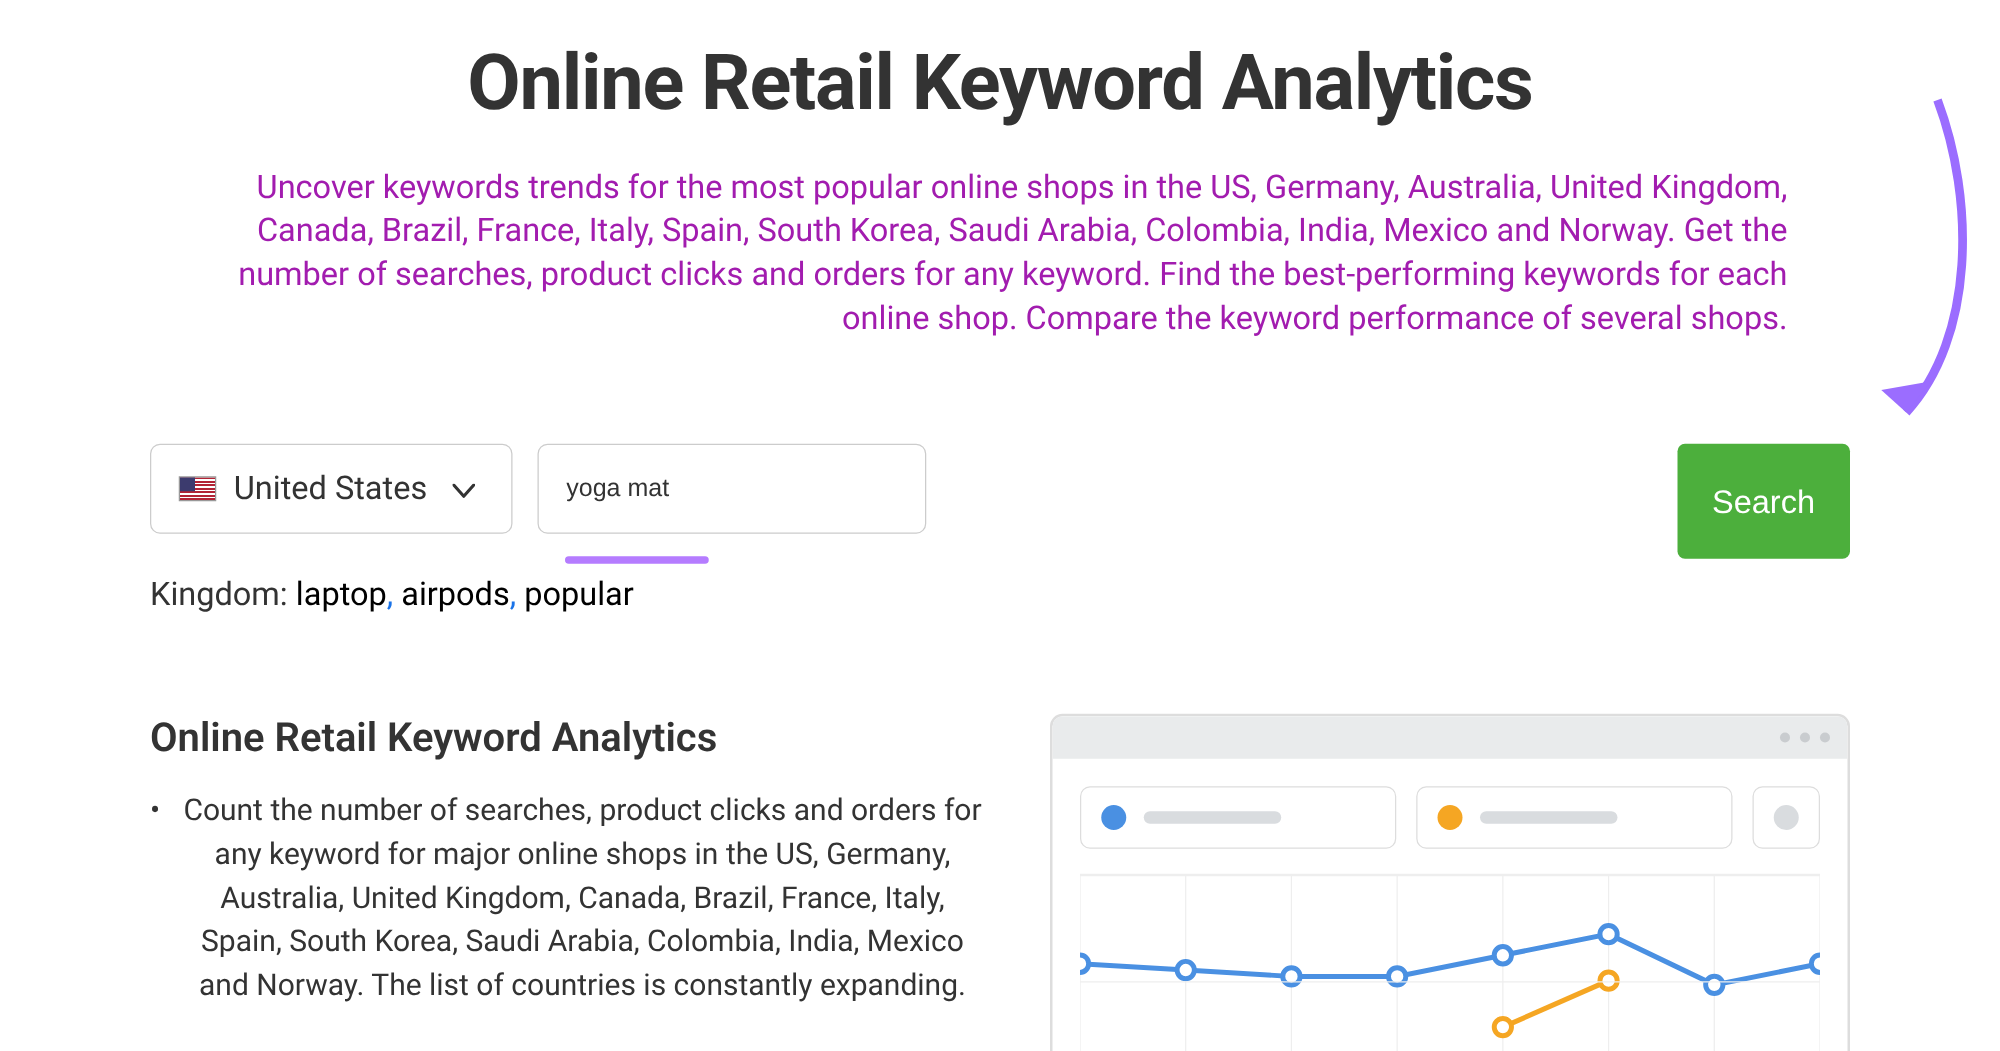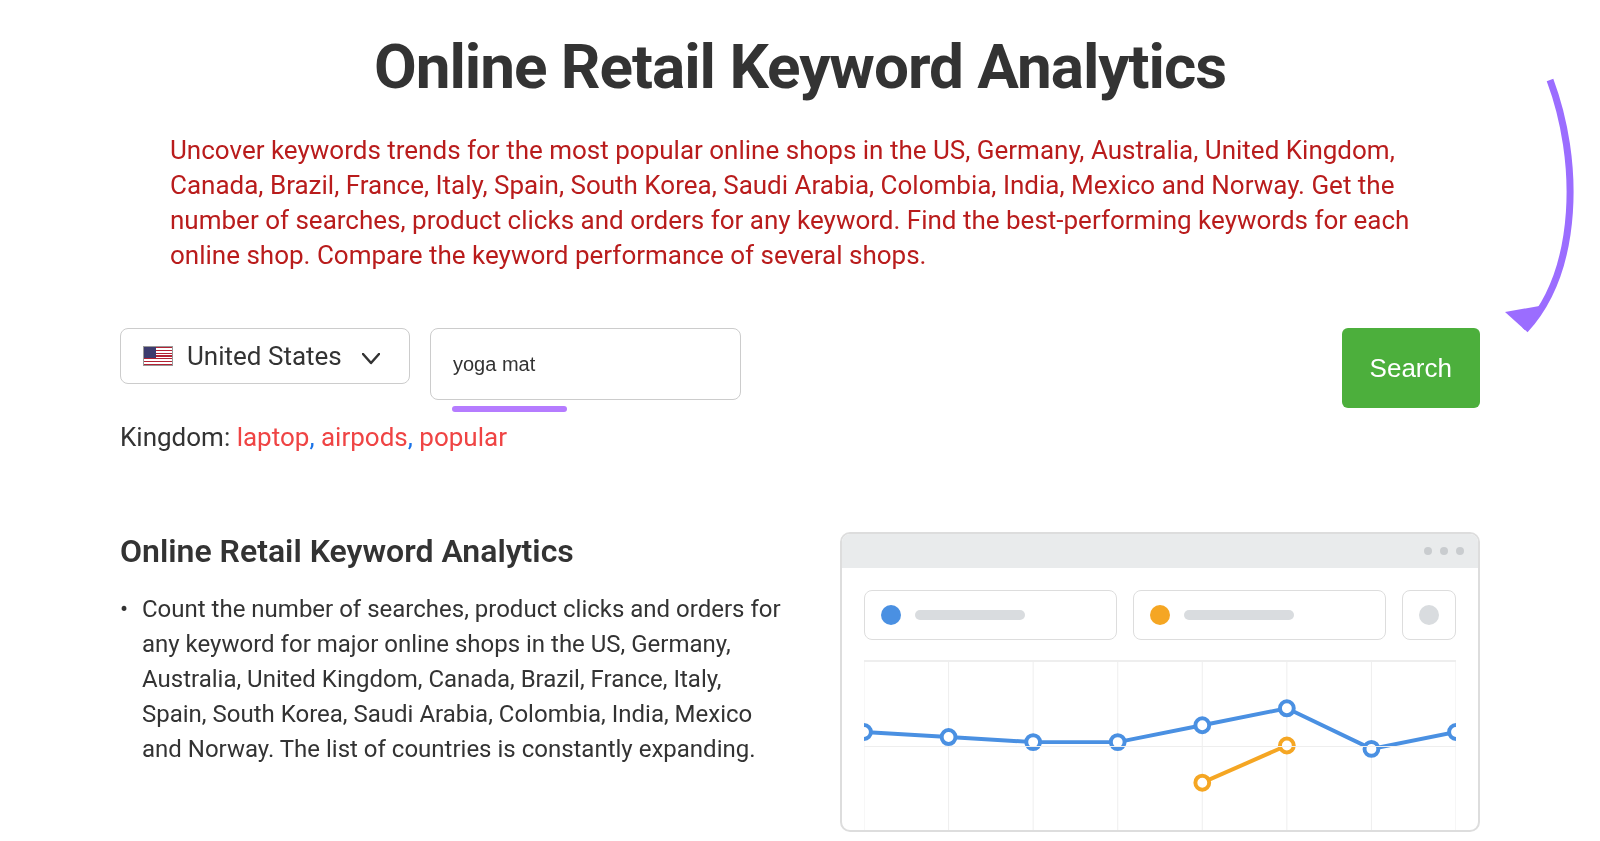--- a/index.html
+++ b/index.html
@@ -22,39 +22,39 @@
     font-weight: 700;
     text-align: center;
     color: #333;
     margin-top: 10px;
     margin-bottom: 30px;
     letter-spacing: -1px;
   }
   p.subtitle {
     font-size: 26px;
     line-height: 1.35;
-    text-align: left;
-    color: #b91c1c;
+    text-align: right;
+    color: #a21caf;
     max-width: 1260px;
-    margin: 0 auto 55px auto;
+    margin: 0 auto 82px auto;
   }
   .search-row {
     display: flex;
     gap: 20px;
     align-items: stretch;
     margin-bottom: 12px;
   }
   .country-select {
     display: flex;
     align-items: center;
     gap: 14px;
     border: 1px solid #ccc;
     border-radius: 8px;
     padding: 0 22px;
-    height: 56px;
+    height: 72px;
     font-size: 26px;
     color: #333;
     background: #fff;
     cursor: pointer;
     min-width: 290px;
   }
   .flag {
     width: 30px;
     height: 20px;
     display: inline-block;
@@ -106,30 +106,30 @@
     background:#b57cff;
     border-radius:3px;
   }
   .search-btn {
     background: #4caf3c;
     color: #fff;
     font-size: 26px;
     border: none;
     border-radius: 6px;
     padding: 0 28px;
-    height: 80px;
+    height: 92px;
     cursor: pointer;
   }
   .examples {
     font-size: 26px;
     color: #333;
     margin-top: 14px;
   }
   .examples a {
-    color: #ef4444;
+    color: #000000;
     text-decoration: none;
   }
   .lower {
     display: flex;
     gap: 50px;
     margin-top: 80px;
     align-items: flex-start;
   }
   .info-col { flex: 1; max-width: 740px; }
   .info-col h2 {
@@ -139,20 +139,21 @@
     margin-bottom: 22px;
   }
   .info-col ul { list-style: none; }
   .info-col li {
     font-size: 24px;
     line-height: 1.45;
     color: #333;
     position: relative;
     padding-left: 22px;
     margin-bottom: 22px;
+    text-align: center;
   }
   .info-col li::before {
     content: "•";
     position: absolute;
     left: 0; top: 0;
     font-size: 24px;
   }
   .preview {
     flex: 0 0 640px;
     border: 2px solid #ddd;

